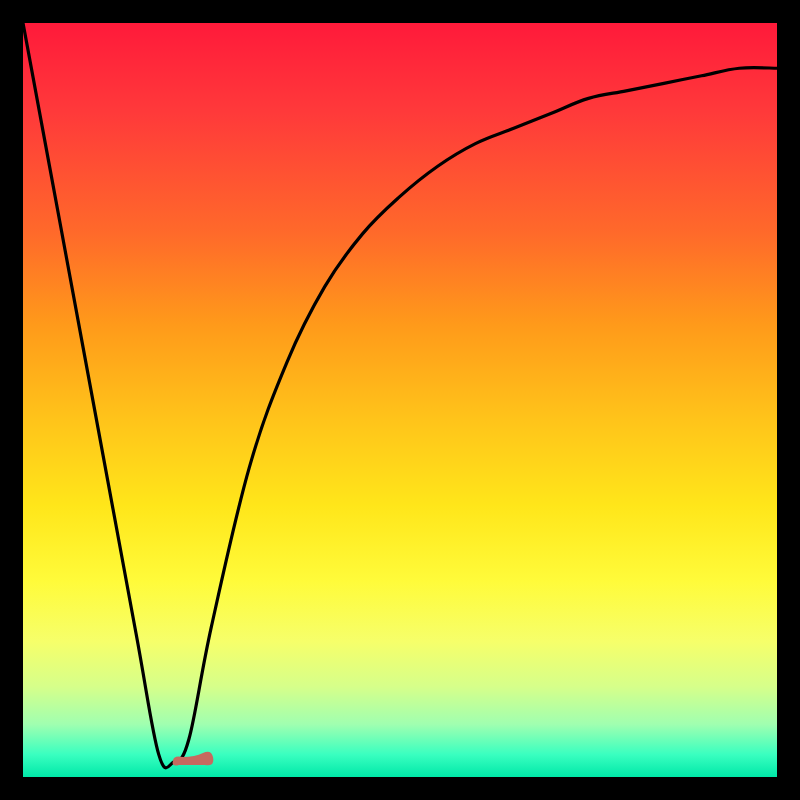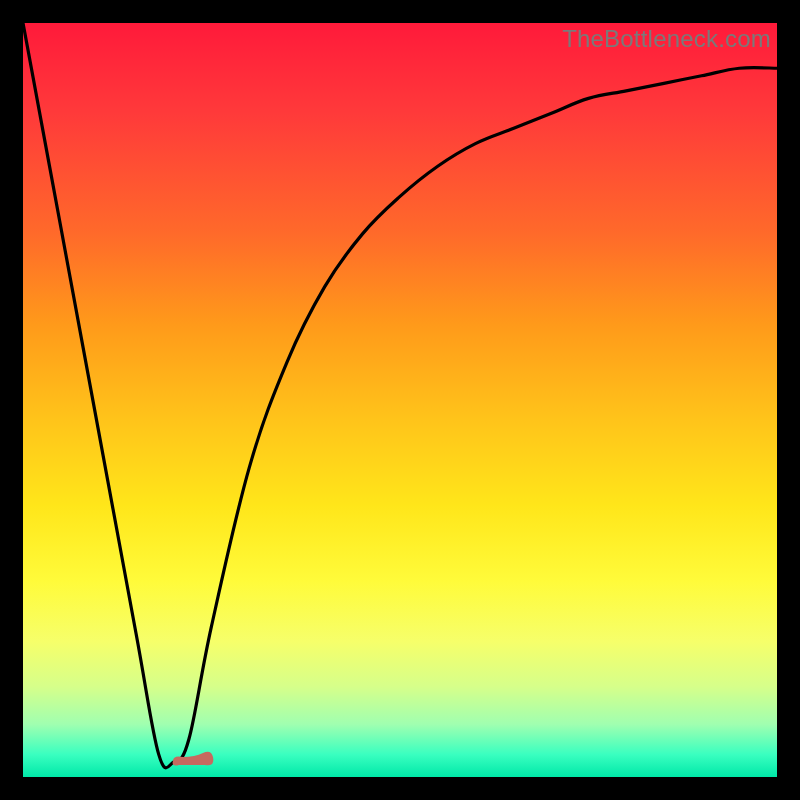--- a/index.html
+++ b/index.html
@@ -62,21 +62,20 @@
     width: 54px;
     height: 26px;
     display: block;
   }
 </style>
 </head>
 <body>
 
 <div class="frame">
 
-  <div class="watermark">TheBottleneck.com</div>
 
   <svg class="curve" viewBox="0 0 754 754" preserveAspectRatio="none">
     <path id="curve-path" fill="none" stroke="#000" stroke-width="3.2" stroke-linejoin="round" stroke-linecap="round" d="M 0 0 C 6.7860000000000005 36.644400000000005, 24.128 130.29120000000006, 37.7 203.58000000000004 C 51.272000000000006 276.8688, 61.82800000000001 333.8712, 75.4 407.15999999999997 C 88.97200000000001 480.44879999999995, 102.2424 552.3804, 113.1 610.74 C 123.95759999999999 669.0996, 128.934 708.3076, 135.72 731.38 C 142.506 754.4524, 145.37120000000002 741.6343999999999, 150.8 738.92 C 156.2288 736.2056, 159.094 740.7295999999999, 165.88 716.3 C 172.666 691.8704, 177.6424 652.0592, 188.5 603.2 C 199.3576 554.3408000000001, 212.628 492.362, 226.2 444.86 C 239.772 397.358, 250.32799999999997 371.8728, 263.9 339.29999999999995 C 277.472 306.7271999999999, 288.028 286.9724, 301.6 263.9 C 315.172 240.8276, 325.728 227.40640000000002, 339.3 211.12 C 352.872 194.8336, 363.428 185.63479999999996, 377 173.41999999999996 C 390.572 161.20519999999996, 401.12800000000004 152.76039999999998, 414.70000000000005 143.26 C 428.27200000000005 133.7596, 438.828 127.42599999999997, 452.4 120.63999999999999 C 465.972 113.854, 476.528 110.98880000000005, 490.1 105.56000000000006 C 503.672 100.13120000000006, 514.228 95.90880000000003, 527.8 90.48000000000002 C 541.372 85.05120000000001, 551.928 79.47159999999998, 565.5 75.39999999999998 C 579.072 71.32839999999997, 589.628 70.57440000000003, 603.2 67.86000000000001 C 616.772 65.1456, 627.328 63.03439999999994, 640.9 60.319999999999936 C 654.472 57.60559999999993, 665.028 55.494399999999956, 678.6 52.77999999999997 C 692.172 50.06559999999999, 702.728 46.5972, 716.3 45.24000000000001 C 729.872 43.88280000000002, 747.2139999999999 45.24000000000001, 754 45.24000000000001"></path>
   </svg>
 
   <div class="marker" style="left: 142.18px; width: 55.7px;">
     <svg viewBox="0 0 54 26" width="55.69999999999999">
       <path d="M8 20 Q6 26 14 24 L40 24 Q50 26 48 16 Q46 8 38 12 Q30 16 18 16 Q8 14 8 20 Z" fill="#c66a5f"></path>
     </svg>
   </div>

